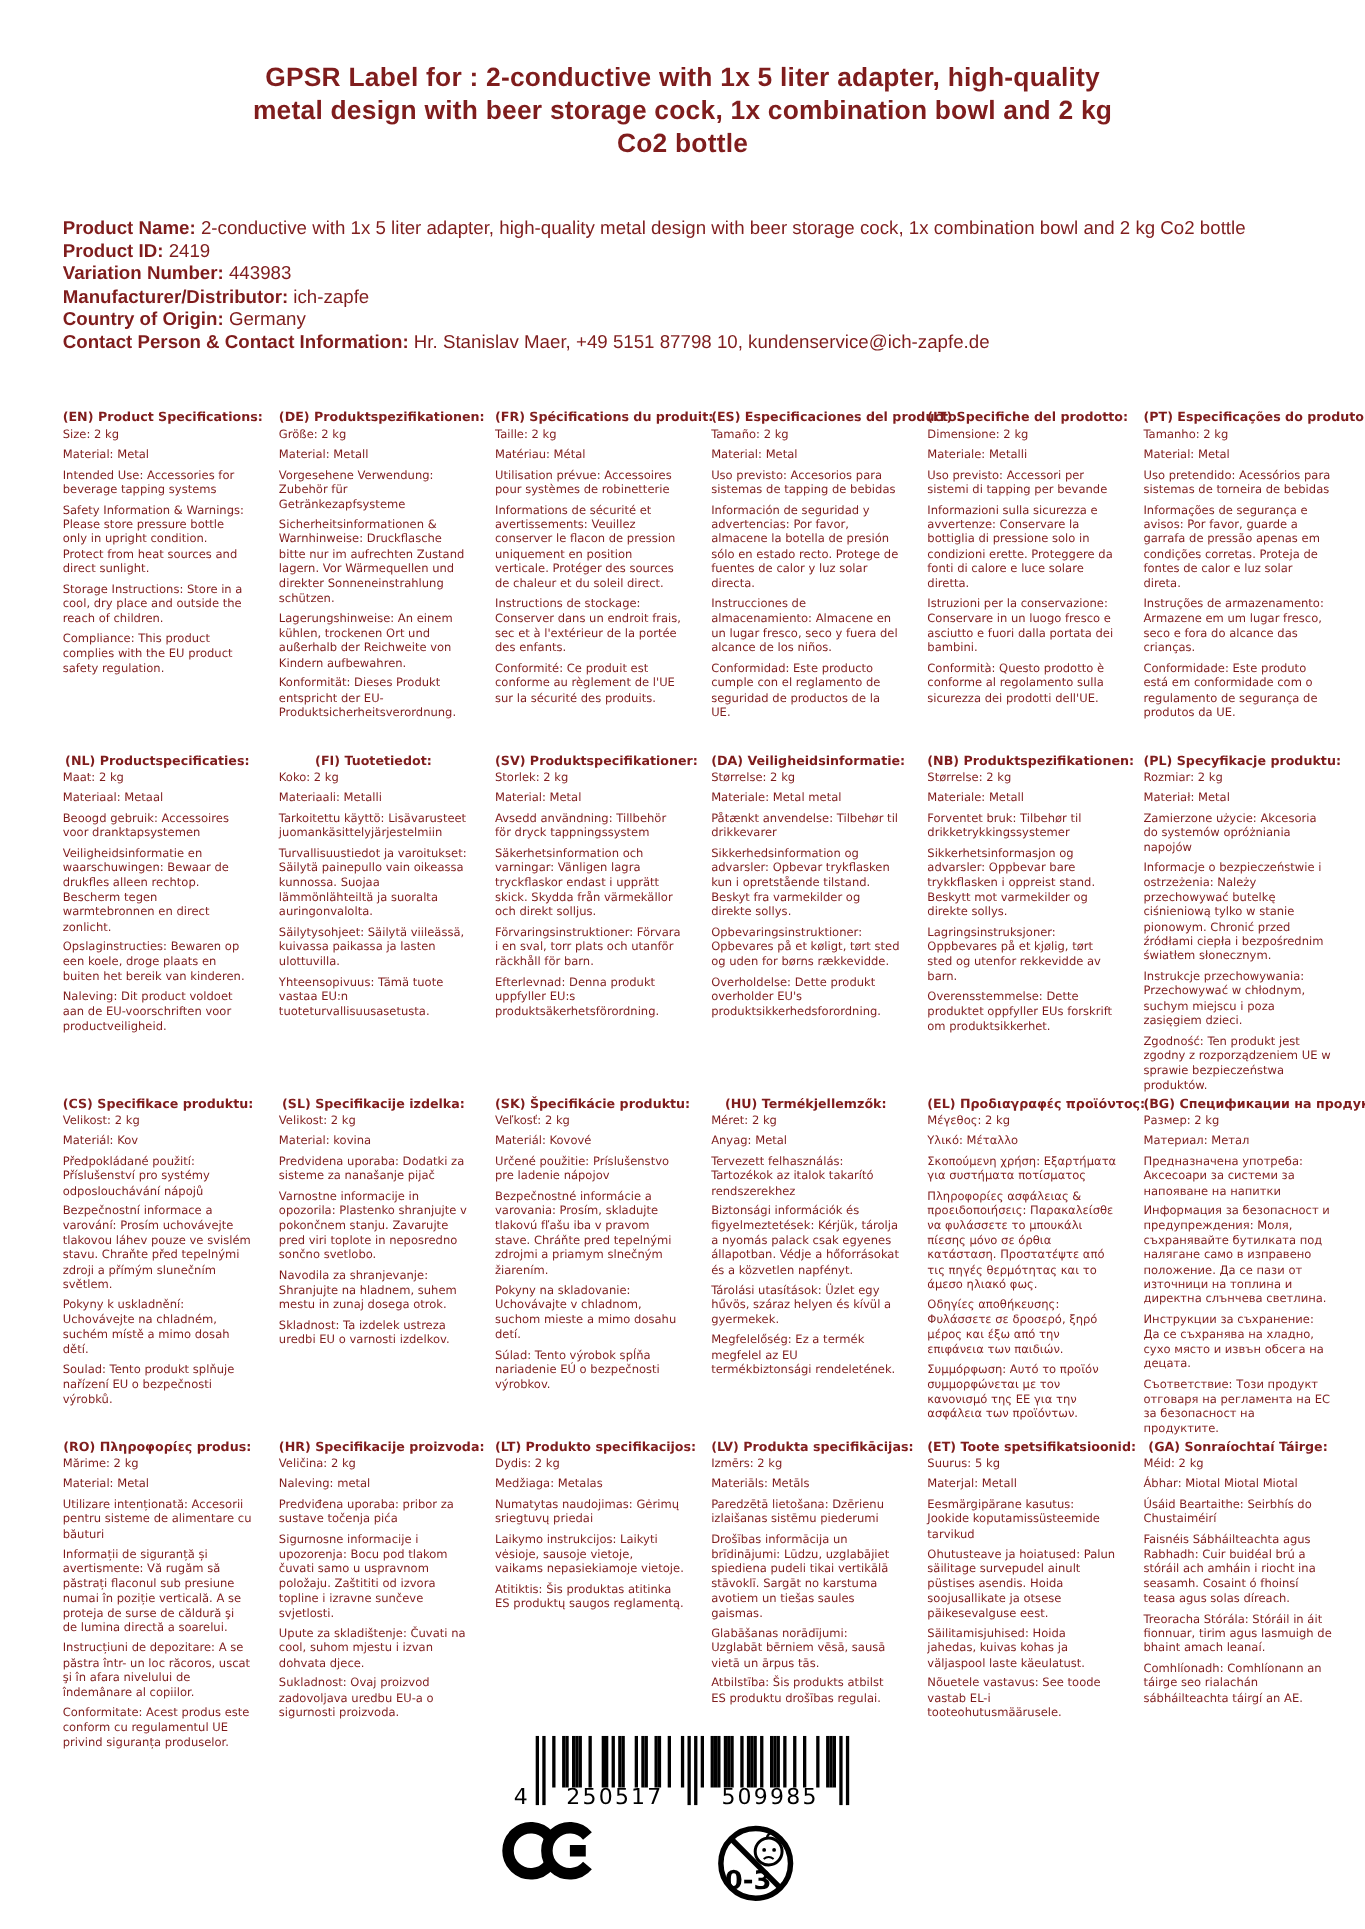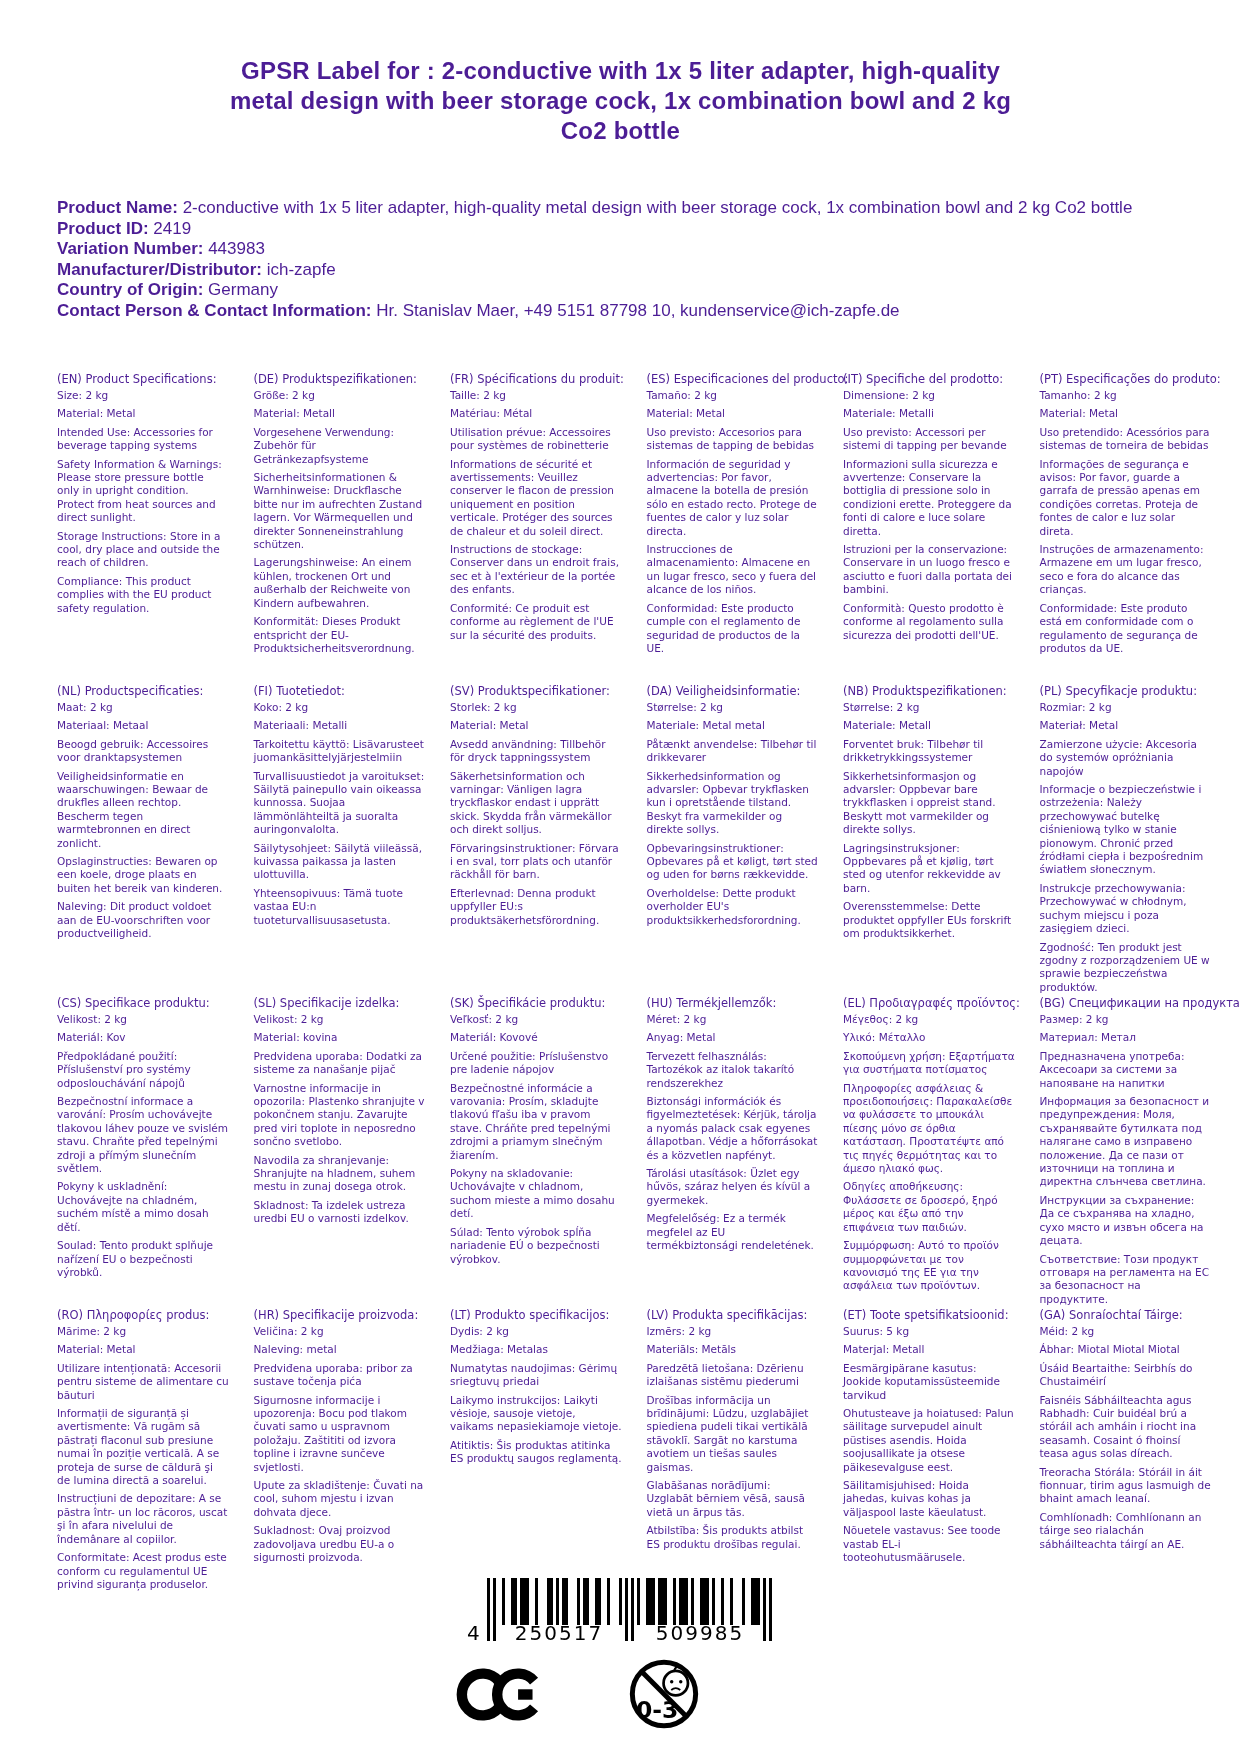--- a/index.html
+++ b/index.html
@@ -1,18 +1,18 @@
 <!DOCTYPE html>
 <html><head>
 <meta charset="utf-8">
 <style>
   html,body { margin:0; padding:0; background:#fff; }
   .page {
     position:relative; width:1241px; height:1754px; overflow:hidden;
-    background:#fff; color:#4c1d95;
+    background:#fff; color:#7f1d1d;
     font-family:"DejaVu Sans", sans-serif;
   }
   .title {
     padding-top:56px; text-align:center;
     font-family:"Liberation Sans", sans-serif; font-weight:bold;
     font-size:24px; line-height:30px; letter-spacing:0.2px;
   }
   .product-info {
     position:absolute; left:57px; top:198px; width:1184px;
     font-family:"Liberation Sans", sans-serif; font-size:17px; line-height:20.5px;
@@ -20,35 +20,35 @@
   }
   .pi-row { white-space:nowrap; overflow:hidden; }
   .pi-label { font-weight:bold; }
   .lang-grid {
     position:absolute; left:57px; top:372px;
     display:grid; grid-template-columns:repeat(6, 196.5px);
     grid-template-rows:312px 312px 312px auto;
   }
   .lang-block { width:172px; }
   .lang-heading {
-    font-weight:normal; font-size:11.5px; line-height:14px;
-    white-space:nowrap; overflow:visible; margin:0 0 3px 0;
+    font-weight:bold; font-size:11.5px; line-height:14px;
+    white-space:nowrap; overflow:visible; margin:0 0 3px 0;text-align:center;
   }
   .lang-block p {
     margin:0 0 5px 0; font-size:10.5px; line-height:13.4px;
     overflow-wrap:break-word; word-break:break-word;
   }
   .barcode-area { position:absolute; left:0; top:1578px; width:1241px; }
   .barcode-inner { width:320px; margin:0 auto; }
   .barcode-svg text {
     font-family:"DejaVu Sans", sans-serif; font-size:20px; fill:#000;
   }
   .symbols-row {
     width:330px; margin:4px auto 0 auto;
-    display:flex; align-items:center;
+    display:flex; align-items:flex-start;gap:23px;
   }
   .age-svg { margin-left:86px; }
   .age-label { font-family:"DejaVu Sans", sans-serif; font-weight:bold; font-size:26px; fill:#000; }
 </style>
 </head>
 <body>
 
 <div class="page">
 
   <div class="title" id="page-title">

